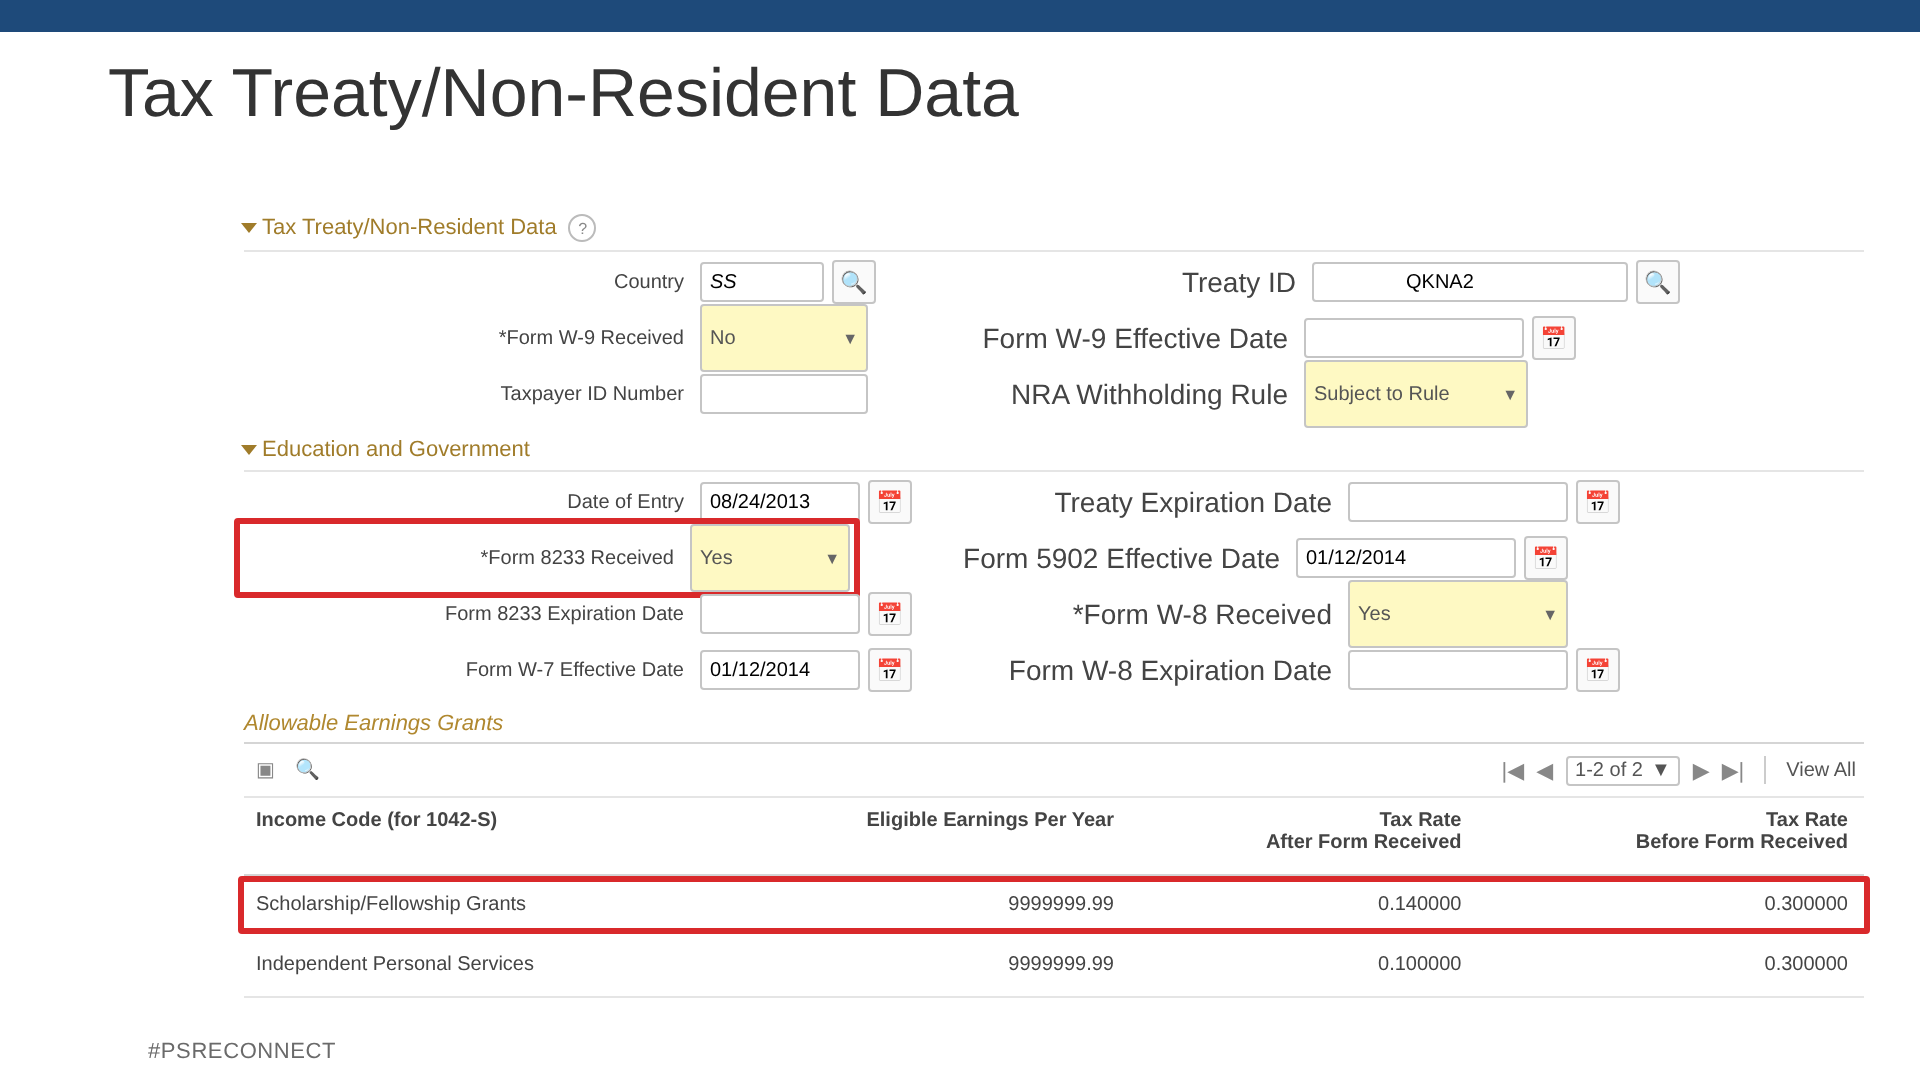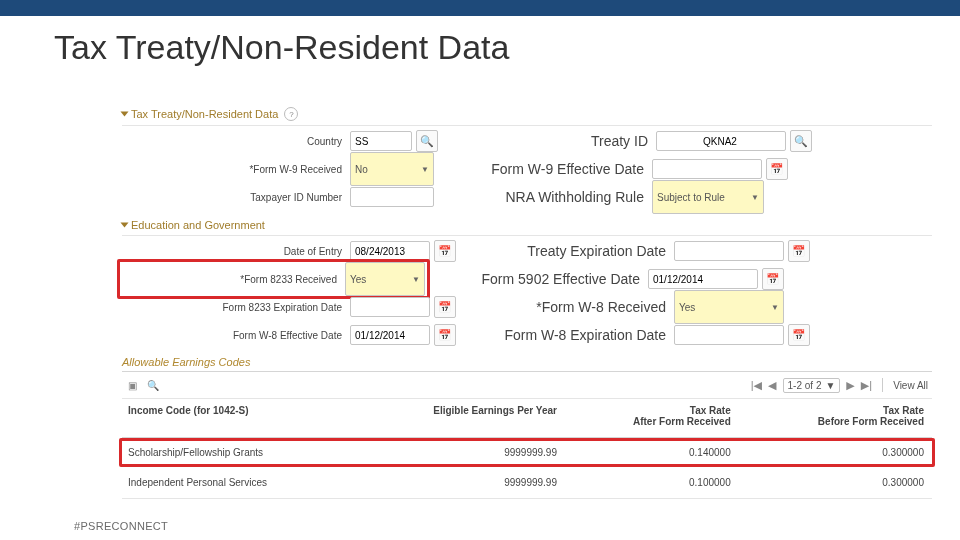--- a/index.html
+++ b/index.html
@@ -45,27 +45,27 @@
 
   <div class="sec-hdr">
     <span class="tw"></span>
     <span>Tax Treaty/Non-Resident Data</span>
     <span class="help">?</span>
   </div>
 
   <div class="row">
     <div class="cell">
       <span class="lbl">Country</span>
-      <input class="inp" style="width: 62px;" value="SS">
+      <input class="inp" style="width: 62px; font-style: italic;" value="SS">
       <span class="icn">🔍</span>
     </div>
     <div class="gap"></div>
     <div class="cell">
       <span class="lbl2">Treaty ID</span>
-      <input class="inp" style="width: 130px; padding-left: 46px;" value="QKNA2">
+      <input class="inp" style="width: 158px; padding-left: 46px;" value="QKNA2">
       <span class="icn">🔍</span>
     </div>
   </div>
 
   <div class="row">
     <div class="cell">
       <span class="lbl">*Form W-9 Received</span>
       <div class="sel" style="width:84px">
         <span>No</span>
           <span class="dn">▼</span>
@@ -140,33 +140,33 @@
       <span class="lbl2">*Form W-8 Received</span>
       <div class="sel" style="width:110px">
         <span>Yes</span>
           <span class="dn">▼</span>
       </div>
     </div>
   </div>
 
   <div class="row">
     <div class="cell">
-      <span class="lbl">Form W-8 Effective Date</span>
+      <span class="lbl">Form W-7 Effective Date</span>
       <input class="inp" style="width: 80px;" value="01/12/2014">
       <span class="icn">📅</span>
     </div>
     <div class="gap"></div>
     <div class="cell">
       <span class="lbl2">Form W-8 Expiration Date</span>
       <input class="inp" style="width: 110px;" value="">
       <span class="icn">📅</span>
     </div>
   </div>
 
-  <div class="subhdr">Allowable Earnings Codes</div>
+  <div class="subhdr">Allowable Earnings Grants</div>
 
   <div class="grid-tb">
     <div class="tb-left">
       <span style="color:#888">▣</span>
       <span style="color:#888">🔍</span>
     </div>
     <div class="tb-right">
       <span class="nb">|◀</span>
       <span class="nb">◀</span>
       <div class="rng">

